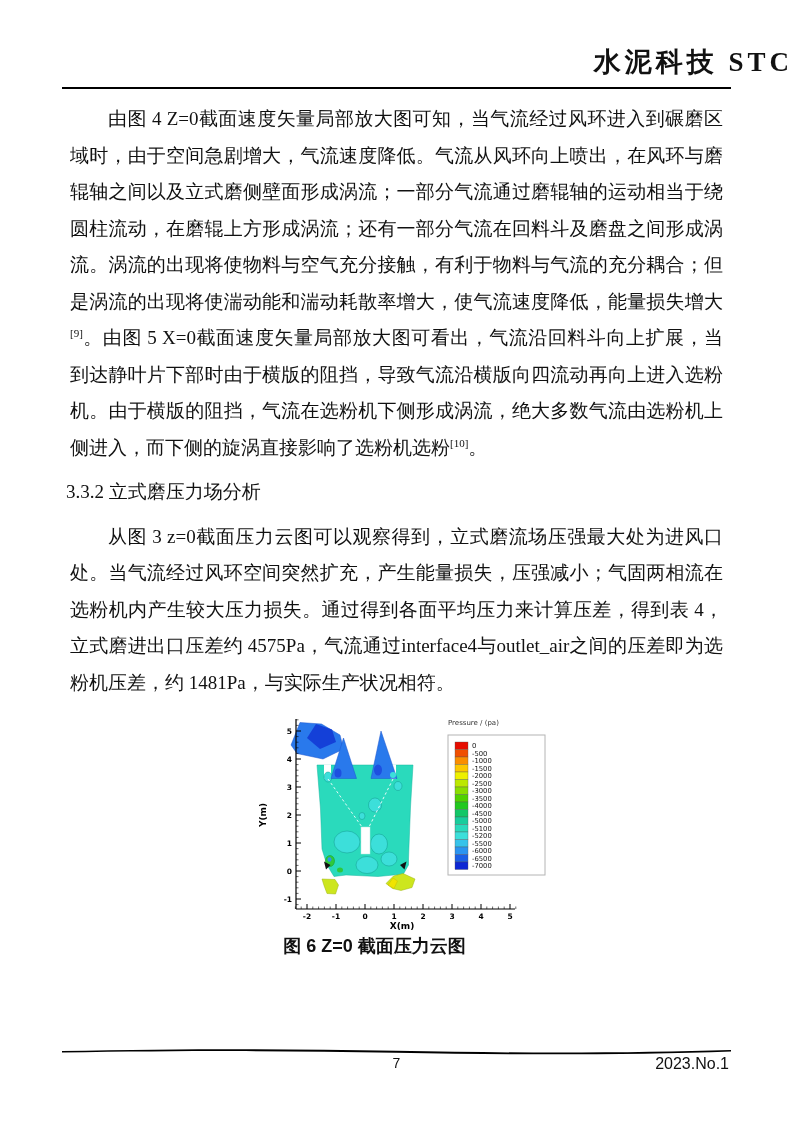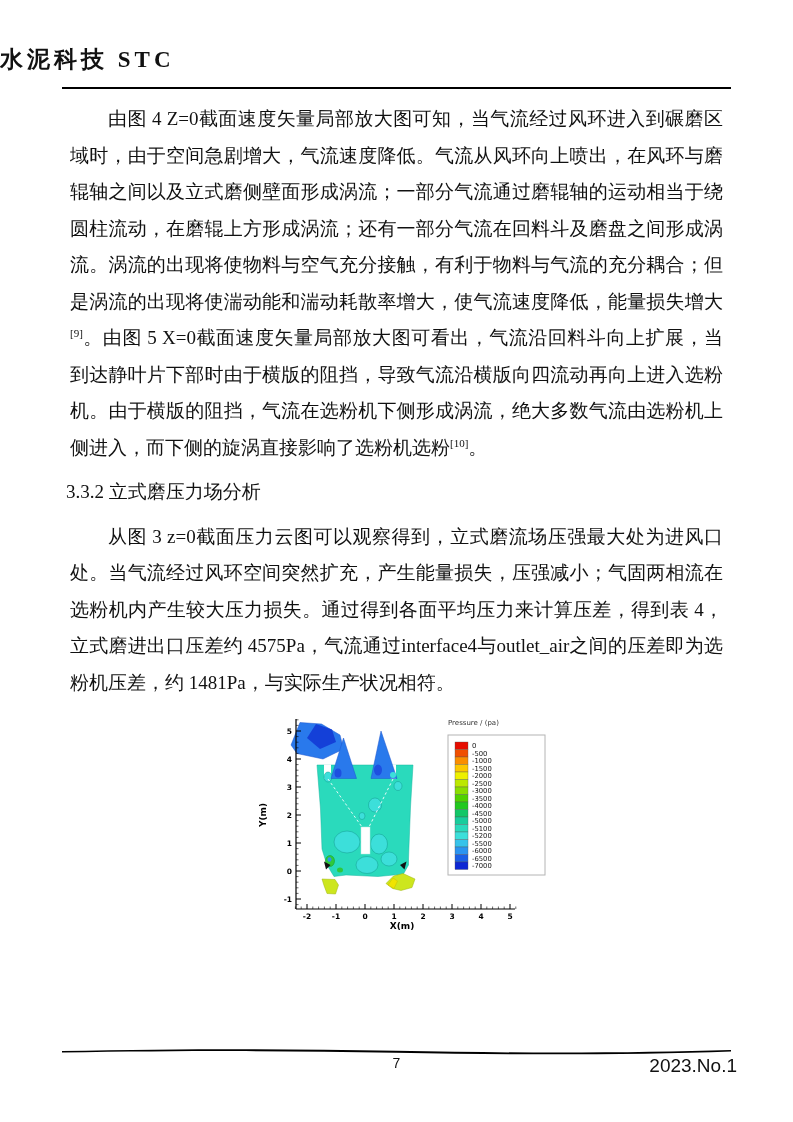--- a/index.html
+++ b/index.html
@@ -1,20 +1,20 @@
 <!DOCTYPE html>
 <html><head>
 <meta charset="utf-8">
 <style>
   html,body{margin:0;padding:0;background:#9a9a9a;}
   .page{position:relative;width:793px;height:1122px;margin:0 auto;background:#ffffff;
         overflow:hidden;font-family:"Liberation Serif","DejaVu Serif",serif;color:#111;}
 
-  .header-title{position:absolute;top:44px;left:0;width:100%;text-align:left;
-        font-size:23px;font-weight:bold;letter-spacing:4px;}
+  .header-title{position:absolute;top:44px;left:0;width:100%;text-align:right;
+        font-size:27px;font-weight:bold;letter-spacing:4px;}
   .header-rule{position:absolute;top:87px;left:62px;width:669px;height:0;
         border-top:2px solid #000;}
 
   .content{position:absolute;top:93px;left:62px;width:669px;
         font-size:19px;line-height:36.5px;text-align:justify;}
   .content p{margin:8px;text-indent:2em;}
   .content h3{margin:4px;font-size:19px;font-weight:normal;text-indent:0;}
   sup.cite{font-size:11px;line-height:0;vertical-align:super;}
 
   .figure-wrap{position:relative;height:224px;margin-top:2px;}
@@ -24,22 +24,22 @@
         font-weight:bold;font-size:18px;line-height:26px;}
 
   .tick-label{font:bold 7.5px "DejaVu Sans",sans-serif;fill:#000;}
   .axis-title{font:bold 9px "DejaVu Sans",sans-serif;fill:#000;}
   .legend-title{font:7px "DejaVu Sans",sans-serif;fill:#333;}
   .legend-label{font:6.8px "DejaVu Sans",sans-serif;fill:#111;}
 
   .footer-rule{position:absolute;top:1047px;left:62px;width:669px;height:9px;}
   .footer-page{position:absolute;top:1055px;left:0;width:100%;text-align:center;
         font-family:"Liberation Sans","DejaVu Sans",sans-serif;font-size:14px;}
-  .footer-issue{position:absolute;top:1055px;right:56px;
-        font-family:"Liberation Sans","DejaVu Sans",sans-serif;font-size:19px;}
+  .footer-issue{position:absolute;top:1055px;right:64px;
+        font-family:"Liberation Sans","DejaVu Sans",sans-serif;font-size:16px;}
 </style>
 </head>
 <body>
 
 <div class="page">
 
   <div class="header-title">水泥科技 STC</div>
   <div class="header-rule"></div>
 
   <div class="content">
@@ -218,20 +218,21 @@
             <rect x="205" y="138" width="13" height="7.5" fill="#2b94f0" stroke="#555" stroke-width="0.35"></rect>
             <text x="222" y="144.3" class="legend-label">-6000</text>
             <rect x="205" y="145.5" width="13" height="7.5" fill="#1b5fe6" stroke="#555" stroke-width="0.35"></rect>
             <text x="222" y="151.8" class="legend-label">-6500</text>
             <rect x="205" y="153" width="13" height="7.5" fill="#0d27d4" stroke="#555" stroke-width="0.35"></rect>
             <text x="222" y="159.3" class="legend-label">-7000</text>
           </g>
       </svg>
     </div>
 
+    <div class="figure-caption">图 6 Z=0 截面压力云图</div>
   </div>
 
   <svg class="footer-rule" width="669" height="9" viewBox="0 0 669 9">
     <path fill="#000" d="M0,4 C120,1.8 220,1.4 334,3.8 C470,6.6 580,5.8 669,3.0 L669,4.4 C580,7.4 470,8.4 334,5.8 C220,3.4 120,3.8 0,5.6 Z"></path>
   </svg>
   <div class="footer-page">7</div>
   <div class="footer-issue">2023.No.1</div>
 
 </div>
 

